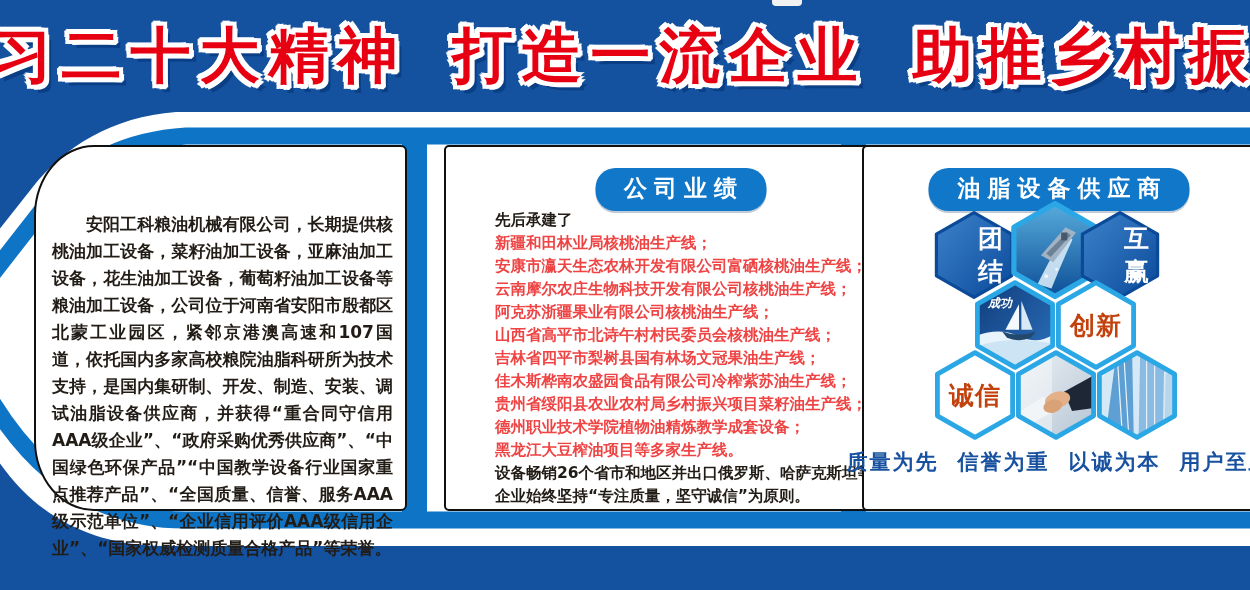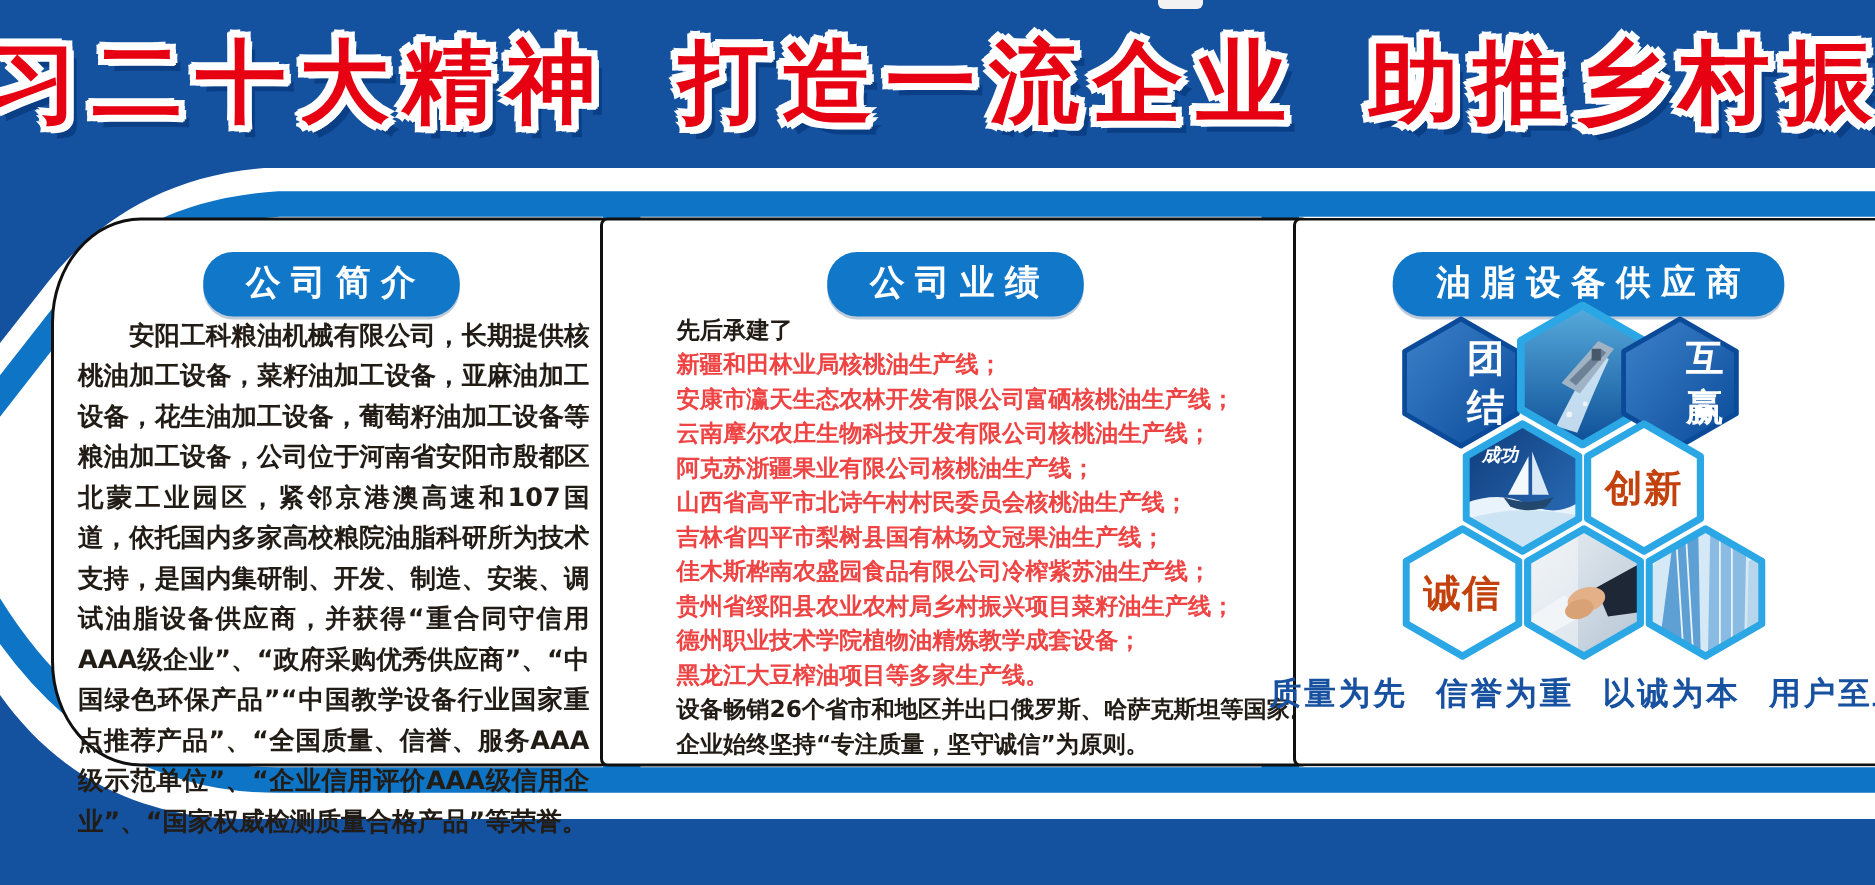--- a/index.html
+++ b/index.html
@@ -22,21 +22,21 @@
       7px 8px 0 #0a3f85;
   }
 
   
   .divider{position:absolute;top:134px;height:390px;width:25px;background:#0e74c6;z-index:1;}
   .divider.d1{left:402px;} .divider.d2{left:841px;}
 
   
   .panel{position:absolute;top:145px;height:366px;background:#fff;border:2px solid #101010;z-index:2;box-sizing:border-box;}
   .panel.profile{left:34px;width:373px;border-radius:60px 6px 6px 60px / 70px 6px 6px 70px;}
-  .panel.performance{left:400px;width:473px;border-radius:5px;}
+  .panel.performance{left:444px;width:473px;border-radius:5px;}
   .panel.supplier{left:862px;width:392px;border-radius:5px 0 0 5px;border-right:none;}
 
   .pill{
     position:absolute;top:21px;left:50%;transform:translateX(-50%);
     background:#1177c9;color:#fff;font-weight:800;font-size:23px;letter-spacing:7px;
     padding:5px 22px 7px 29px;border-radius:20px;white-space:nowrap;
     box-shadow:0 2px 0 rgba(6,46,98,.25);
   }
 
   .profile-body{
@@ -101,21 +101,20 @@
   <div class="main-title">
     <span class="title-phrase">学习二十大精神</span>
     <span class="title-phrase">打造一流企业</span>
     <span class="title-phrase">助推乡村振兴</span>
   </div>
 
   <div class="divider d1"></div>
   <div class="divider d2"></div>
 
   <section class="panel profile">
-    <div class="pill">公司简介</div>
     <div class="profile-body">安阳工科粮油机械有限公司，长期提供核桃油加工设备，菜籽油加工设备，亚麻油加工设备，花生油加工设备，葡萄籽油加工设备等粮油加工设备，公司位于河南省安阳市殷都区北蒙工业园区，紧邻京港澳高速和107国道，依托国内多家高校粮院油脂科研所为技术支持，是国内集研制、开发、制造、安装、调试油脂设备供应商，并获得“重合同守信用AAA级企业”、“政府采购优秀供应商”、“中国绿色环保产品”“中国教学设备行业国家重点推荐产品”、“全国质量、信誉、服务AAA级示范单位”、“企业信用评价AAA级信用企业”、“国家权威检测质量合格产品”等荣誉。</div>
   </section>
 
   <section class="panel performance">
     <div class="pill">公司业绩</div>
     <div class="perf-body">
       <div class="perf-intro">先后承建了</div>
       <div class="proj">新疆和田林业局核桃油生产线；</div>
       <div class="proj">安康市瀛天生态农林开发有限公司富硒核桃油生产线；</div>
       <div class="proj">云南摩尔农庄生物科技开发有限公司核桃油生产线；</div>

